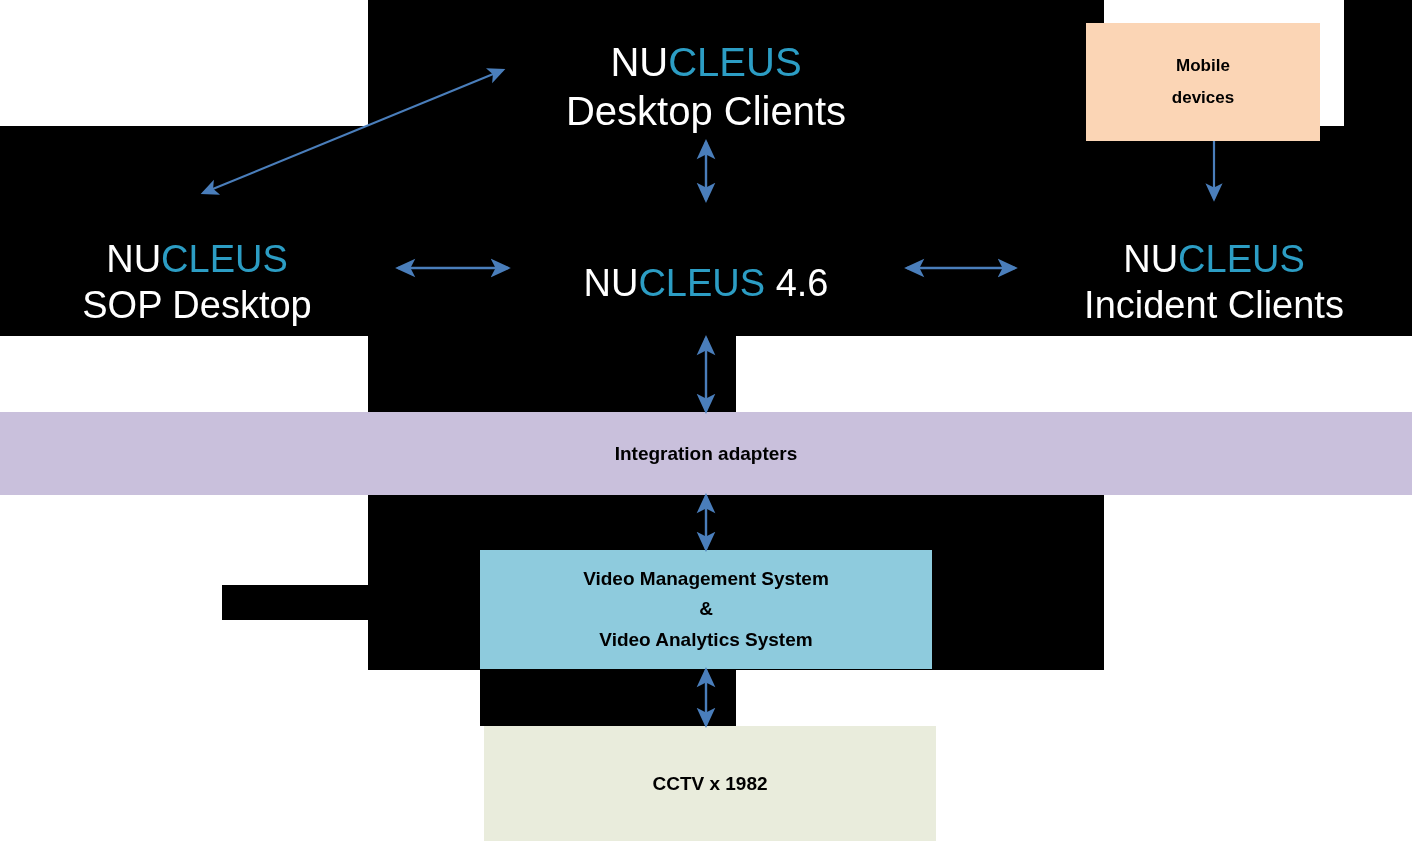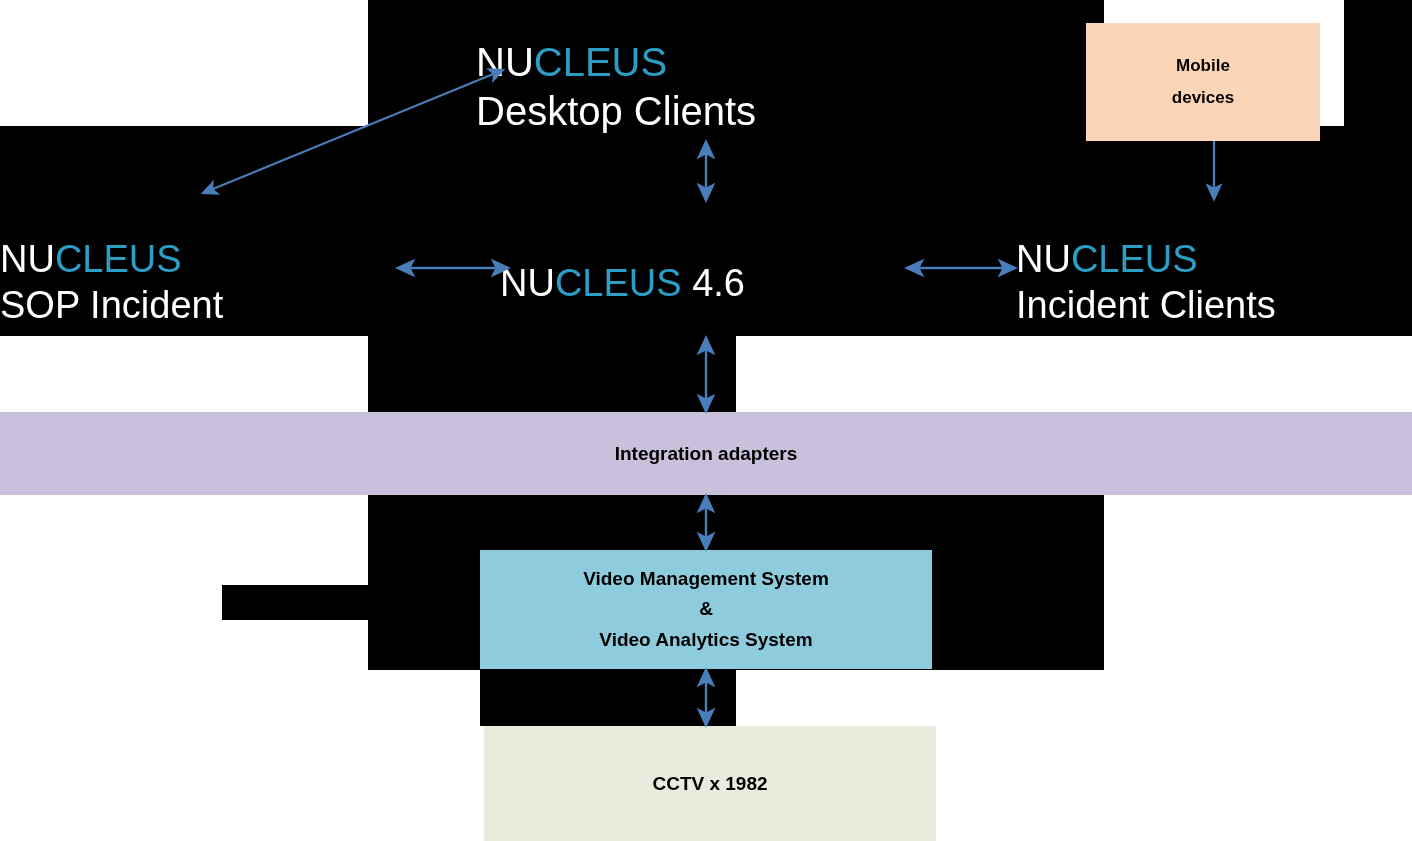--- a/index.html
+++ b/index.html
@@ -49,21 +49,21 @@
     line-height: 1.58;
   }
   #cctv-box {
     left: 484px; top: 726px; width: 452px; height: 115px;
     background: #e9ecdc;
     font-size: 19px;
   }
   
   .nuc-label {
     position: absolute;
-    text-align: left;
+    text-align: center;
     color: #ffffff;
     font-weight: normal;
     line-height: 1.22;
     white-space: nowrap;
   }
   .nuc-label .cy { color: #2c9dc4; }
   #label-desktop-clients { left: 476px; top: 38px; width: 460px; font-size: 40px; }
   #label-sop-manager     { left: 0px;   top: 236px; width: 394px; font-size: 38px; }
   #label-nucleus-46      { left: 500px; top: 260px; width: 412px; font-size: 38px; }
   #label-incident-rep    { left: 1016px; top: 236px; width: 396px; font-size: 38px; }
@@ -111,21 +111,21 @@
     <span>CCTV x 1982</span>
   </div>
 
   <div class="nuc-label" id="label-desktop-clients">
     <div><span>NU</span><span class="cy">CLEUS</span></div>
     <div>Desktop Clients</div>
   </div>
 
   <div class="nuc-label" id="label-sop-manager">
     <div><span>NU</span><span class="cy">CLEUS</span></div>
-    <div>SOP Incident</div>
+    <div>SOP Desktop</div>
   </div>
 
   <div class="nuc-label" id="label-nucleus-46">
     <div><span>NU</span><span class="cy">CLEUS</span><span> 4.6</span></div>
   </div>
 
   <div class="nuc-label" id="label-incident-rep">
     <div><span>NU</span><span class="cy">CLEUS</span></div>
     <div>Incident Clients</div>
   </div>

